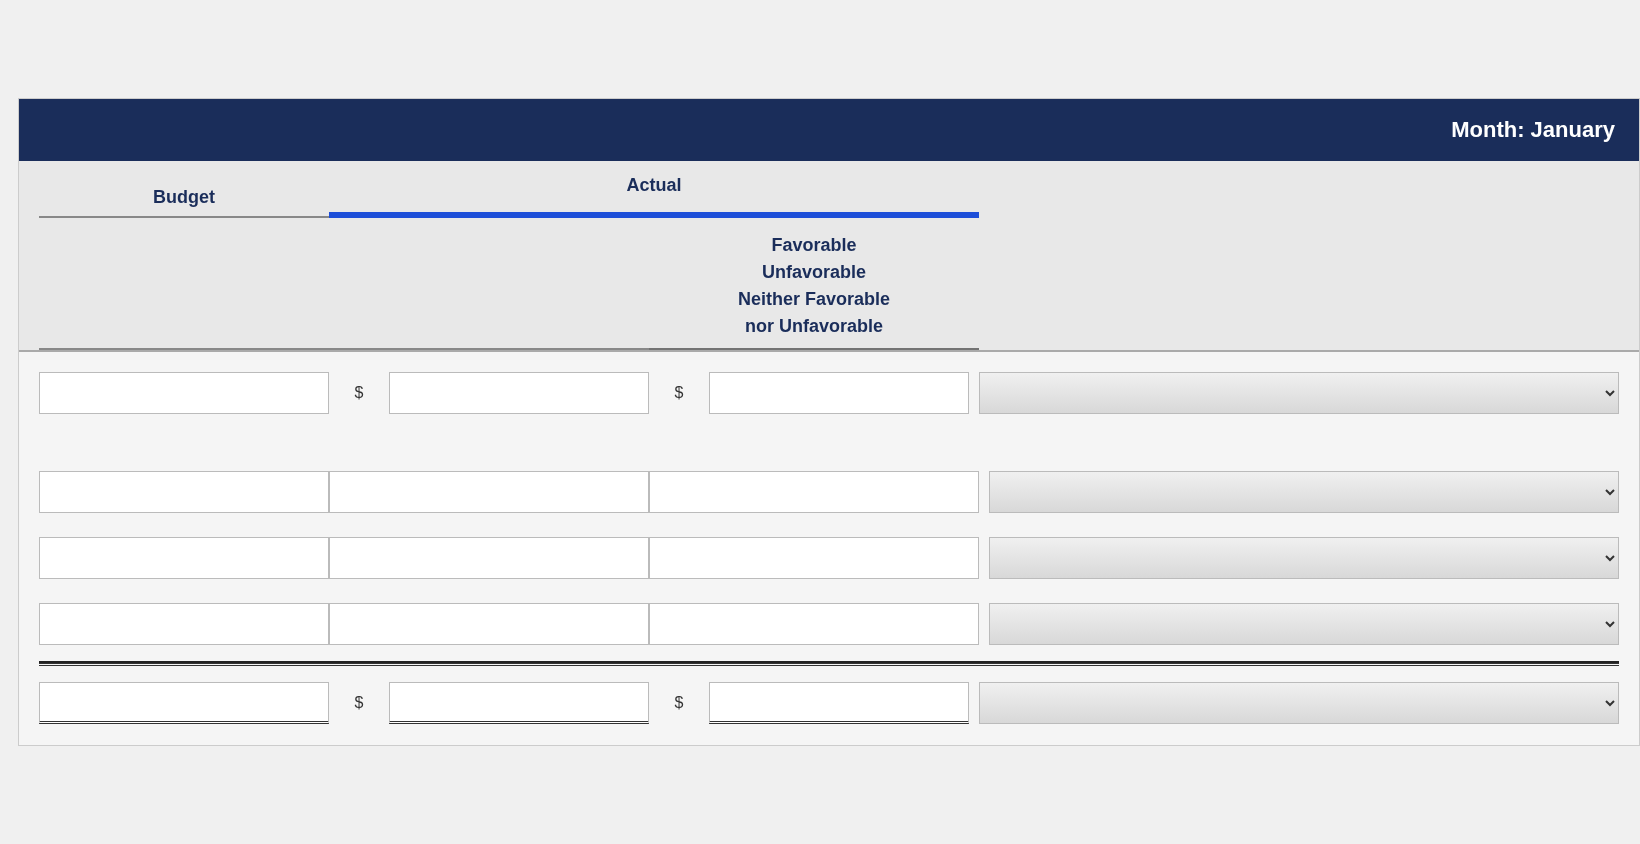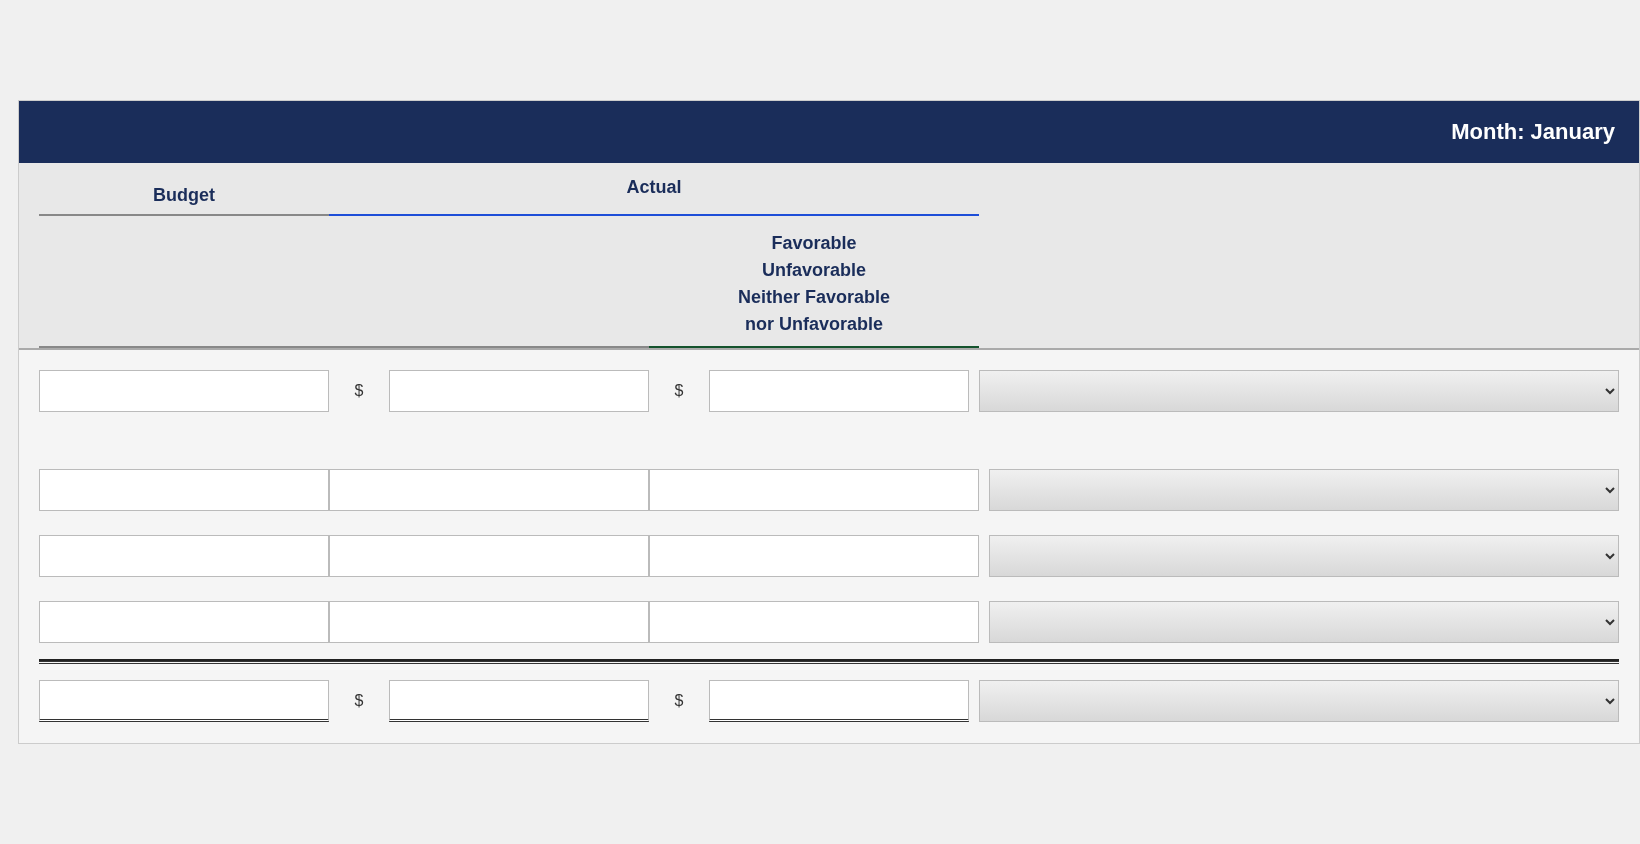--- a/index.html
+++ b/index.html
@@ -53,33 +53,33 @@
       font-size: 18px;
       display: flex;
       align-items: flex-end;
     }
 
     .col-header.right-header {
       flex-direction: column;
       align-items: center;
       justify-content: space-between;
       text-align: center;
-      border-bottom: 2px solid #14532d;
+      border-bottom: 2px solid #737373;
       padding-bottom: 8px;
       line-height: 1.5;
     }
 
     .col-header.budget-header {
       border-bottom: 2px solid #888;
       justify-content: center;
       padding-bottom: 8px;
     }
 
     .col-header.actual-header {
-      border-bottom: 2px solid #1d4ed8;
+      border-bottom: 6px solid #1d4ed8;
       justify-content: center;
       padding-bottom: 16px;
     }
 
     .col-header.variance-header {
       border-bottom: 2px solid #888;
       justify-content: center;
       padding-bottom: 8px;
     }
 

